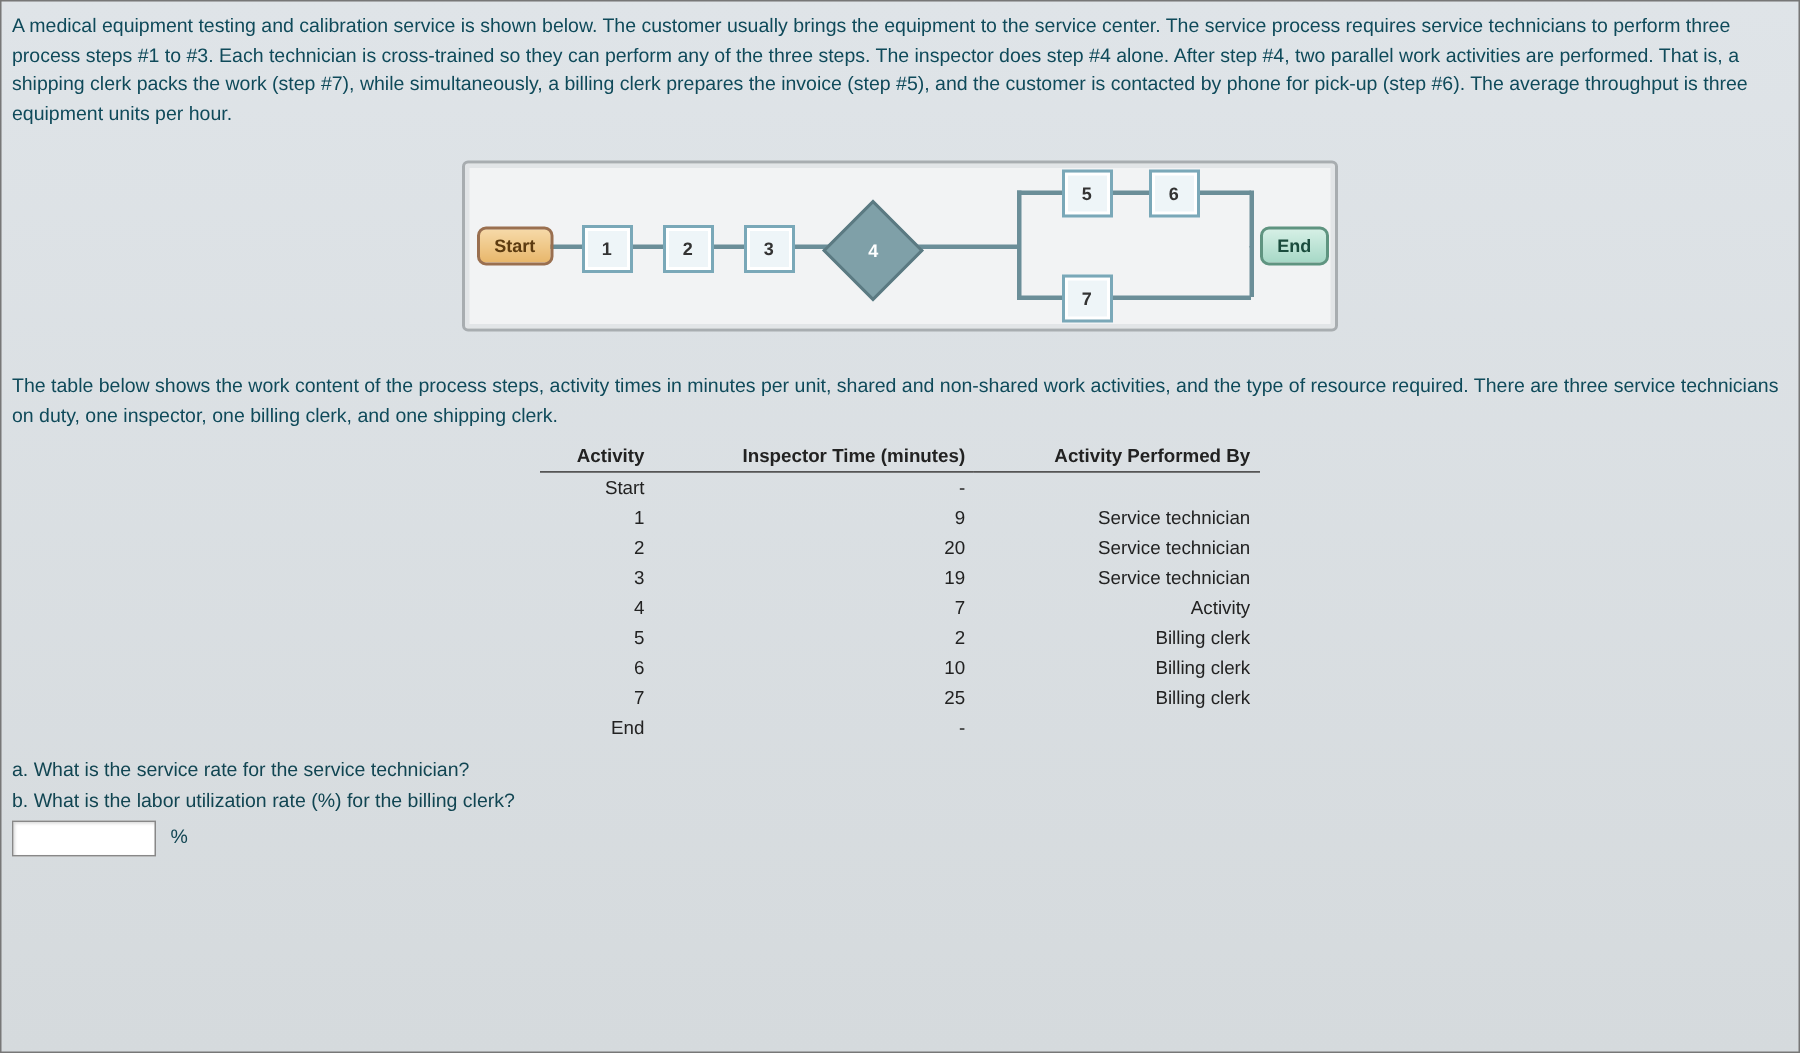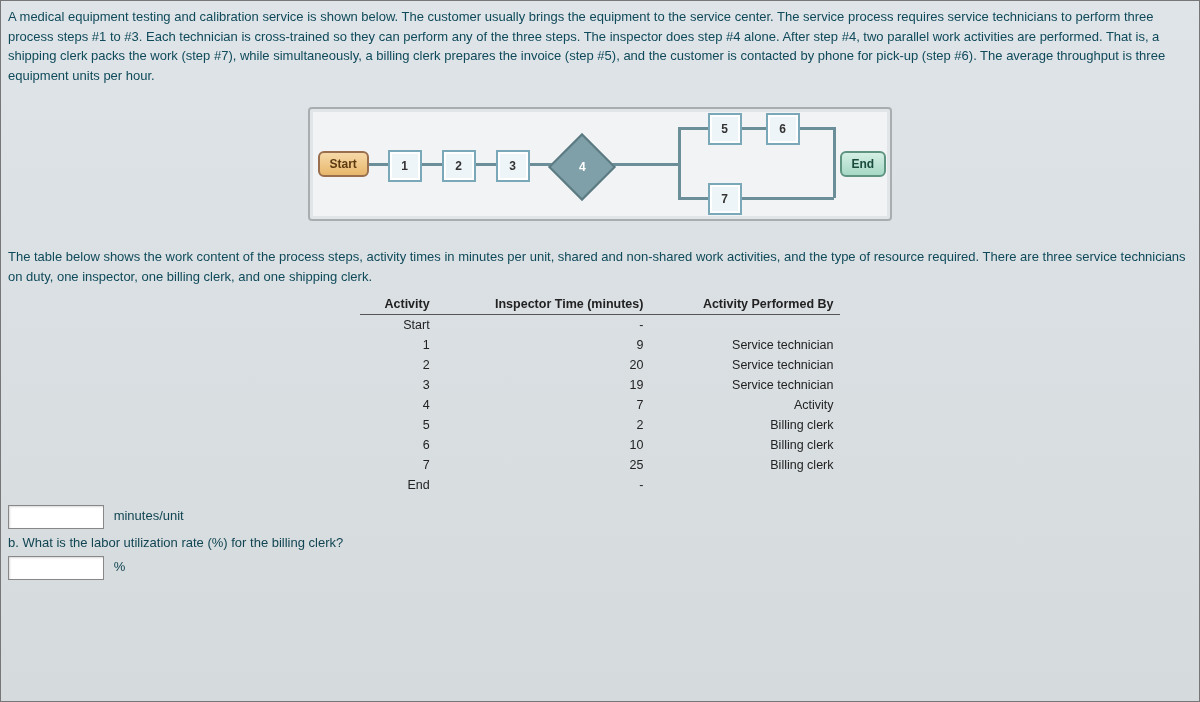--- a/index.html
+++ b/index.html
@@ -197,24 +197,21 @@
     <tr>
             <td>End</td>
             <td>-</td>
             <td></td>
           </tr>
   </tbody>
 </table>
 </div>
 
 <div class="questions">
-  <div class="q-line">
-    <input class="q-input" type="text" style="">
-    <span class="unit">minutes/unit</span>
-  </div>
+  <div class="q-line">a. What is the service rate for the service technician?</div>
   <div class="q-line">b. What is the labor utilization rate (%) for the billing clerk?</div>
   <div class="q-line">
     <input class="q-input" type="text" style="">
     <span class="unit">%</span>
   </div>
 </div>
 
 </div>
 
 </body></html>

